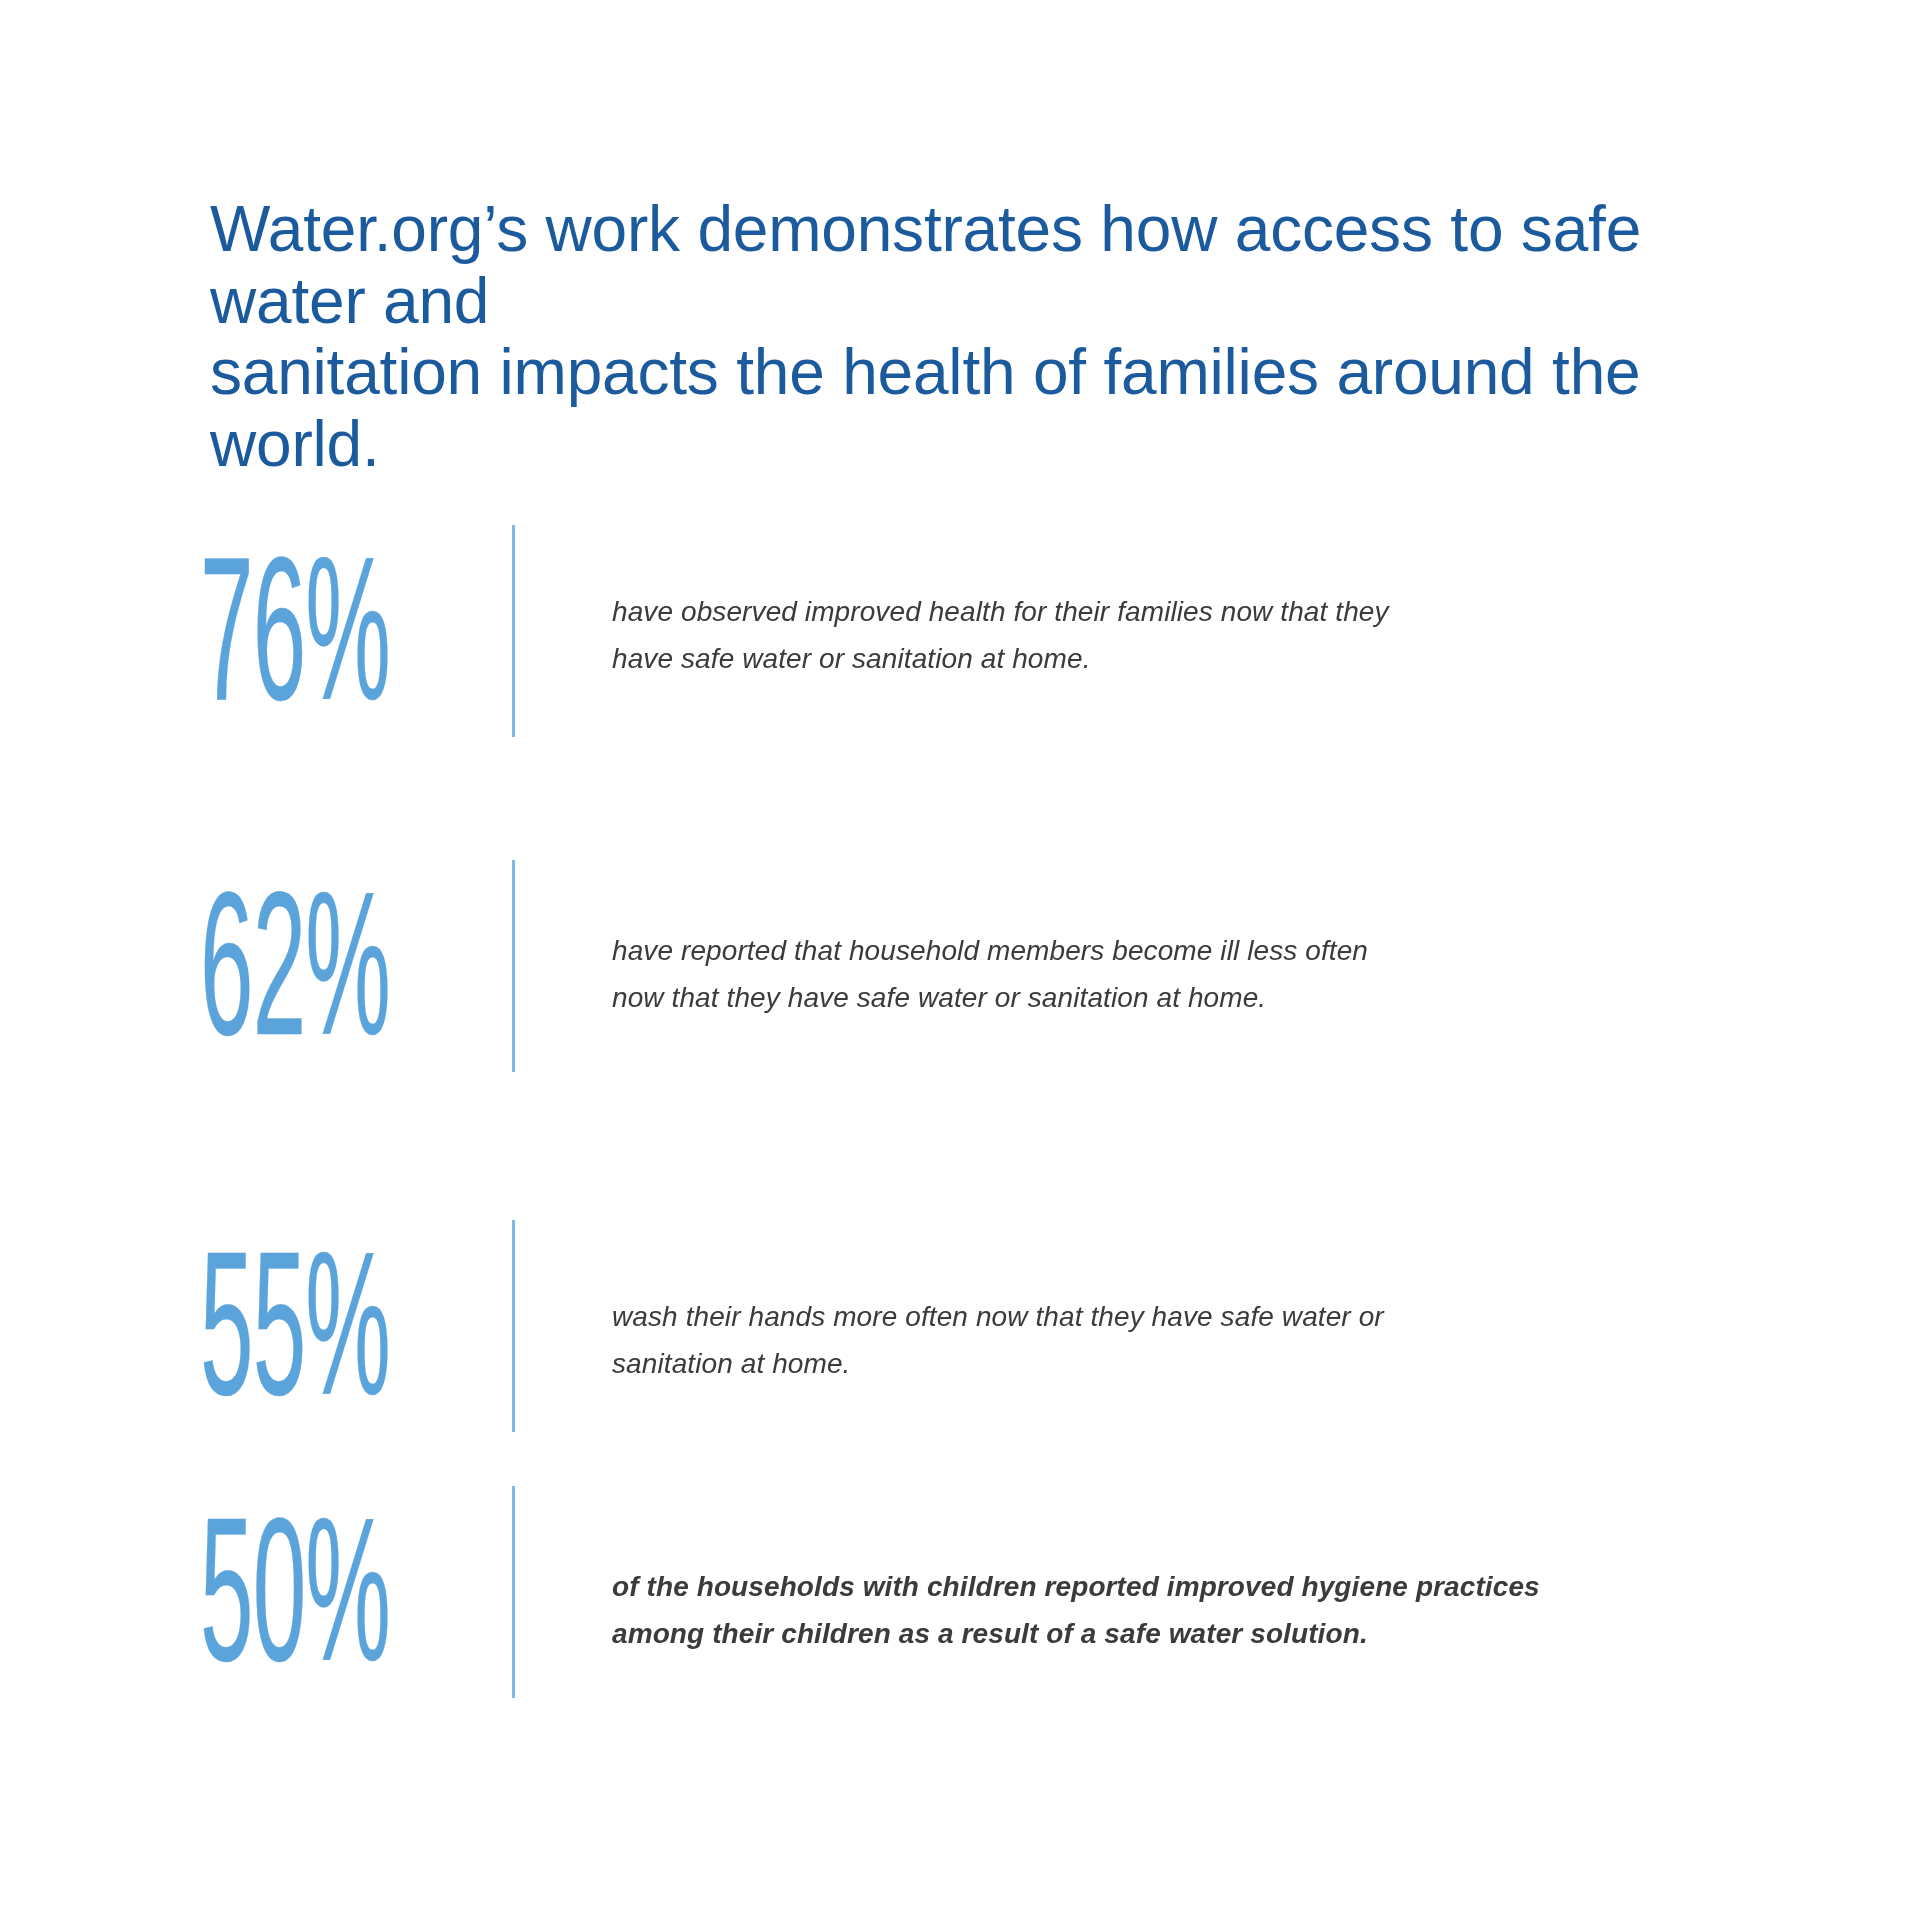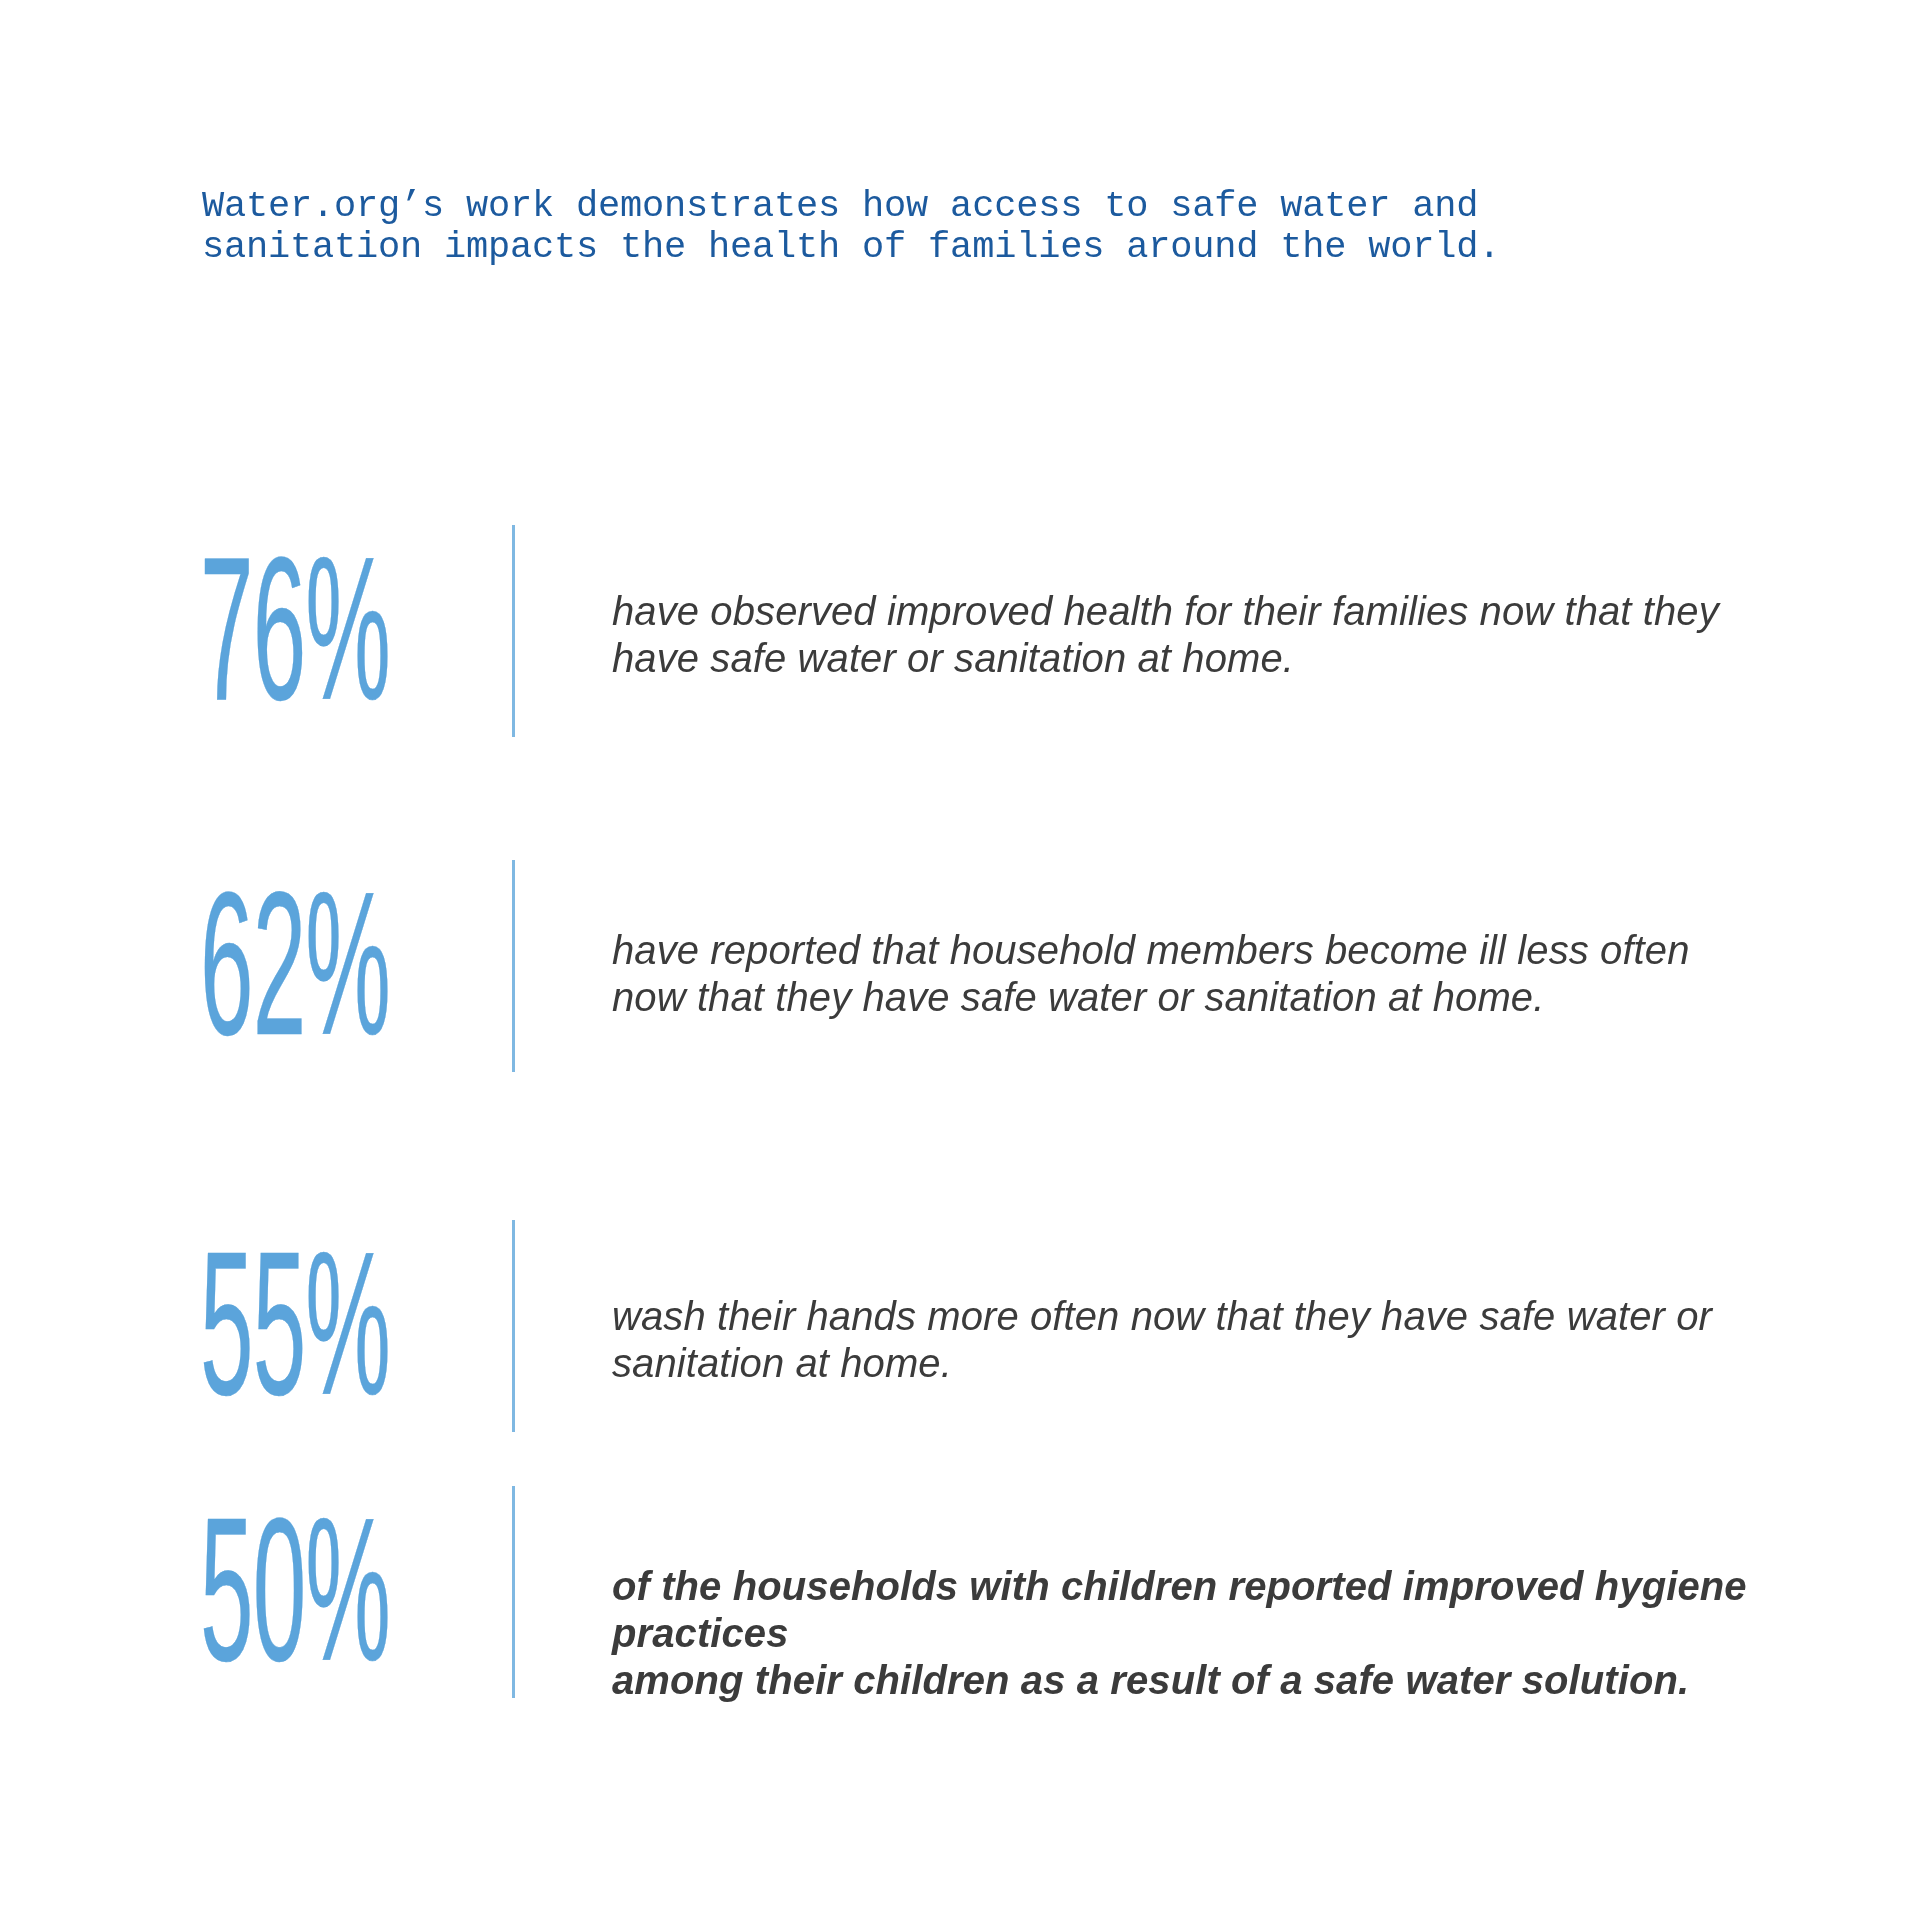--- a/index.html
+++ b/index.html
@@ -26,26 +26,26 @@
   
   .header-block {
     position: absolute;
     left: 202px;
     top: 186px;
     width: 1560px;
   }
 
   .headline {
     color: #1c5a9e;
-    font-family: Liberation Mono, monospace;
-    font-size: 37px;
+    font-family: Liberation Sans, sans-serif;
+    font-size: 64px;
     line-height: 1.12;
     font-weight: 400;
     letter-spacing: -0.2px;
-    margin: 0;
+    margin: 8px;
     white-space: pre-line;
   }
 
   .subheading {
     position: absolute;
     left: 202px;
     top: 395px;
     color: #1c5a9e;
     font-family: "Liberation Sans", sans-serif;
     font-size: 27.5px;
@@ -108,21 +108,21 @@
     background: #7fb8e2;
   }
 
   
   .stat-text {
     position: absolute;
     left: 612px;
     width: 1160px;
     color: #3b3b3b;
     font-family: "Liberation Sans Narrow", "Liberation Sans", sans-serif;
-    font-size: 40px;
+    font-size: 28px;
     font-style: italic;
     font-weight: 400;
     line-height: 47px;
     letter-spacing: 0.1px;
     white-space: pre-line;
   }
 
   .stat-row.r0 .stat-text { top: 68px; }
   .stat-row.r1 .stat-text { top: 72px; }
   .stat-row.r2 .stat-text { top: 78px; }

